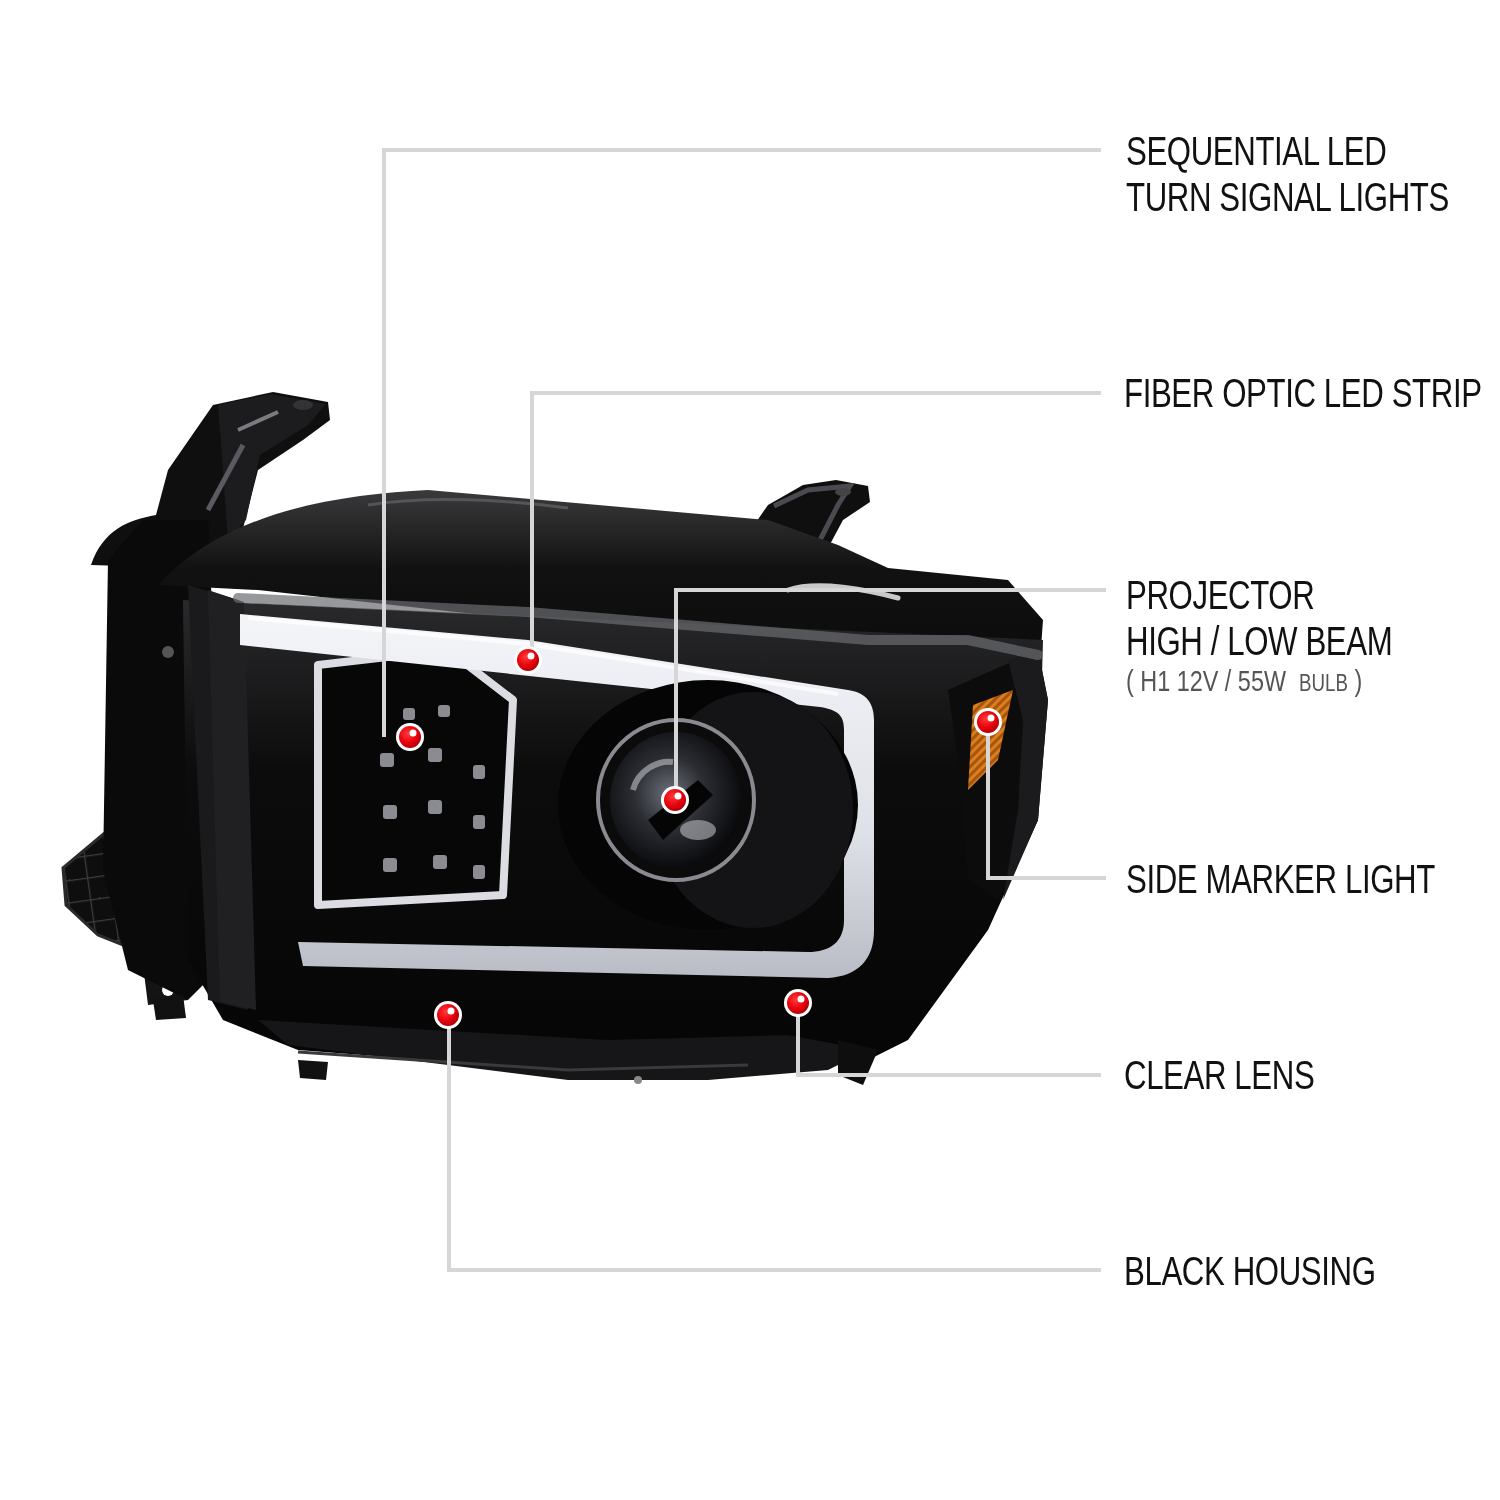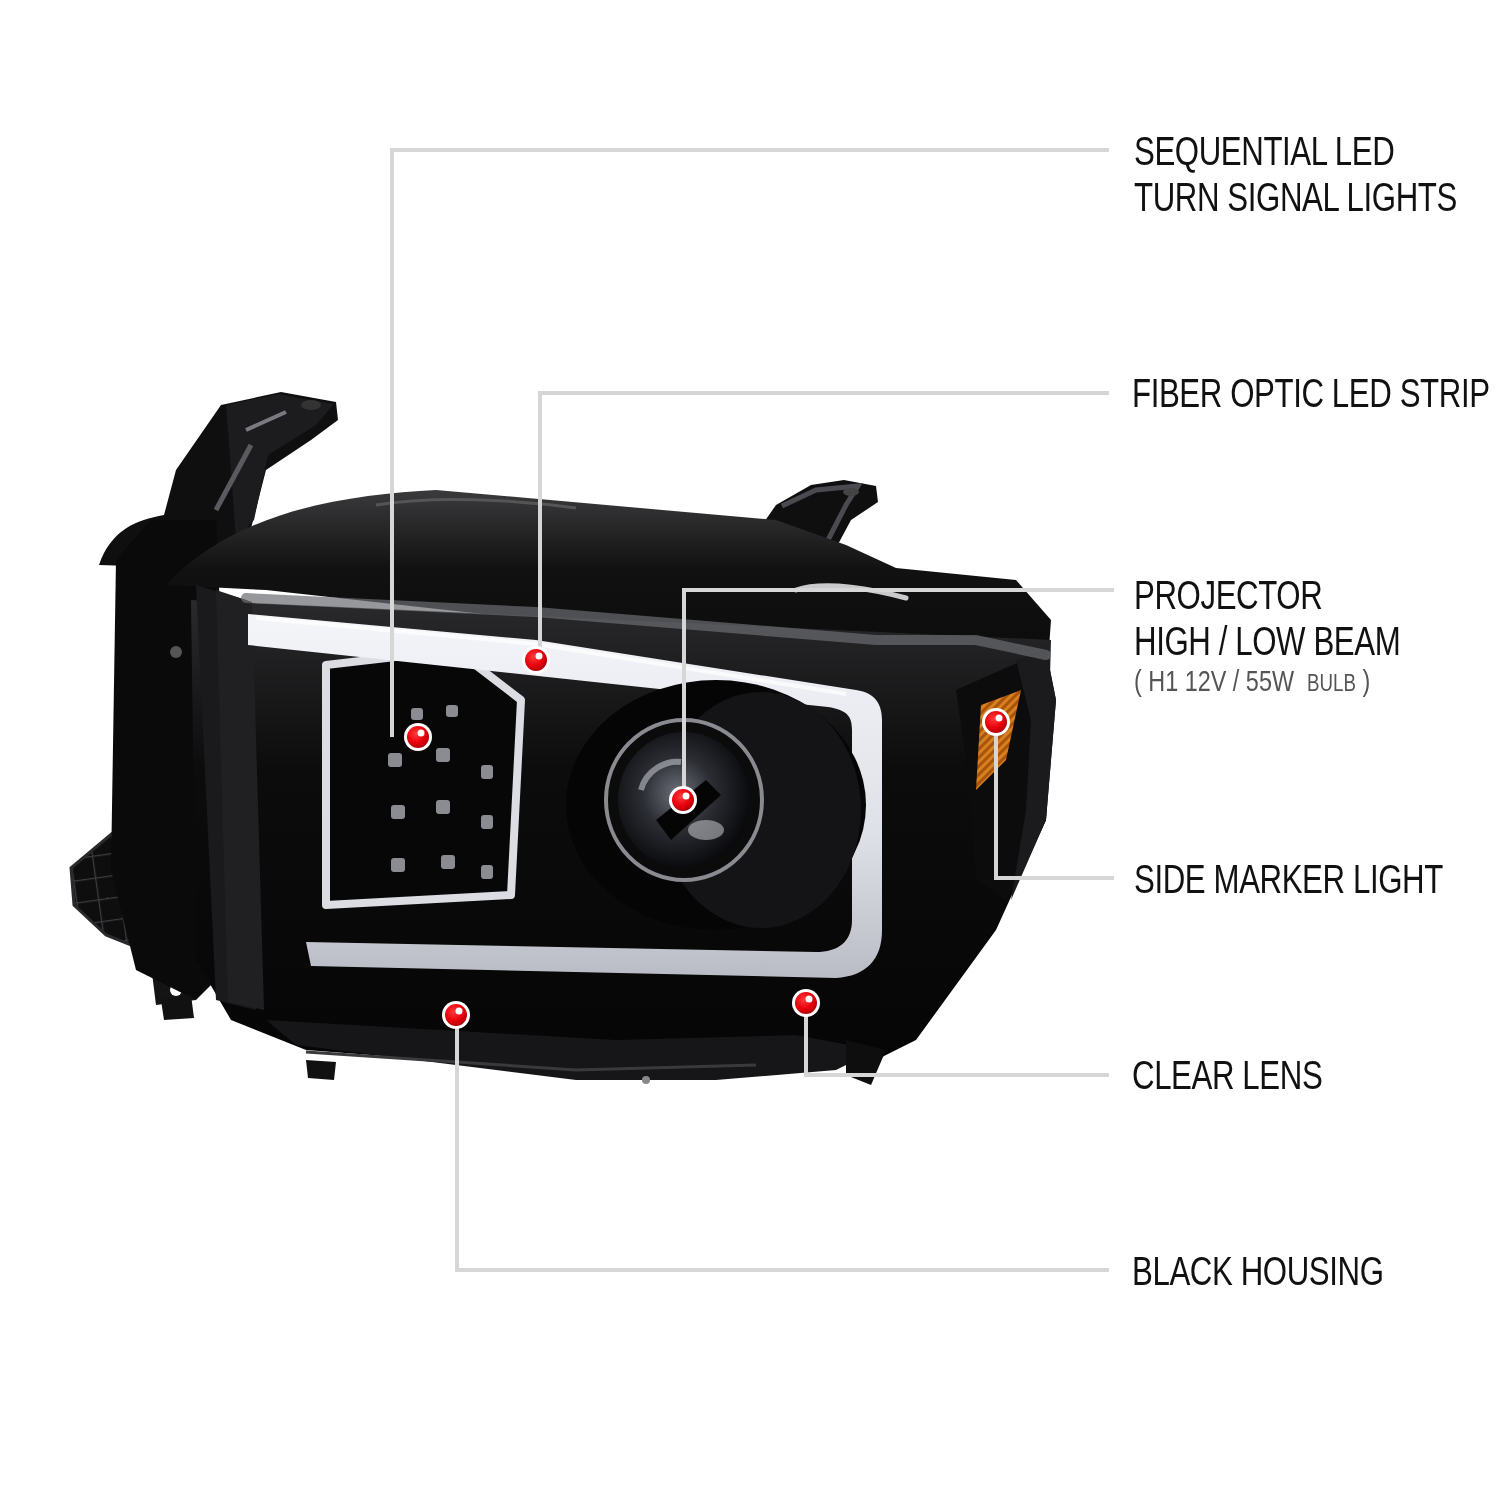--- a/index.html
+++ b/index.html
@@ -1,17 +1,17 @@
 <!DOCTYPE html>
 <html><head>
 <meta charset="utf-8">
 <style>
   html, body { margin: 0; padding: 0; background: #ffffff; }
   body { width: 1500px; height: 1500px; position: relative; overflow: hidden; font-family: "Liberation Sans", sans-serif; }
-  .stage { position: absolute; left: 16px; top: 0; width: 1340px; height: 1500px; }
+  .stage { position: absolute; left: 8px; top: 0; width: 1340px; height: 1500px; }
   svg.art { position: absolute; left: 0; top: 0; width: 1500px; height: 1500px; }
   .label {
     position: absolute;
     font-family: "Liberation Sans", sans-serif;
     font-stretch: condensed;
     color: #111111;
     font-size: 40px;
     line-height: 46px;
     letter-spacing: -0.5px;
     transform: scaleX(0.78);

